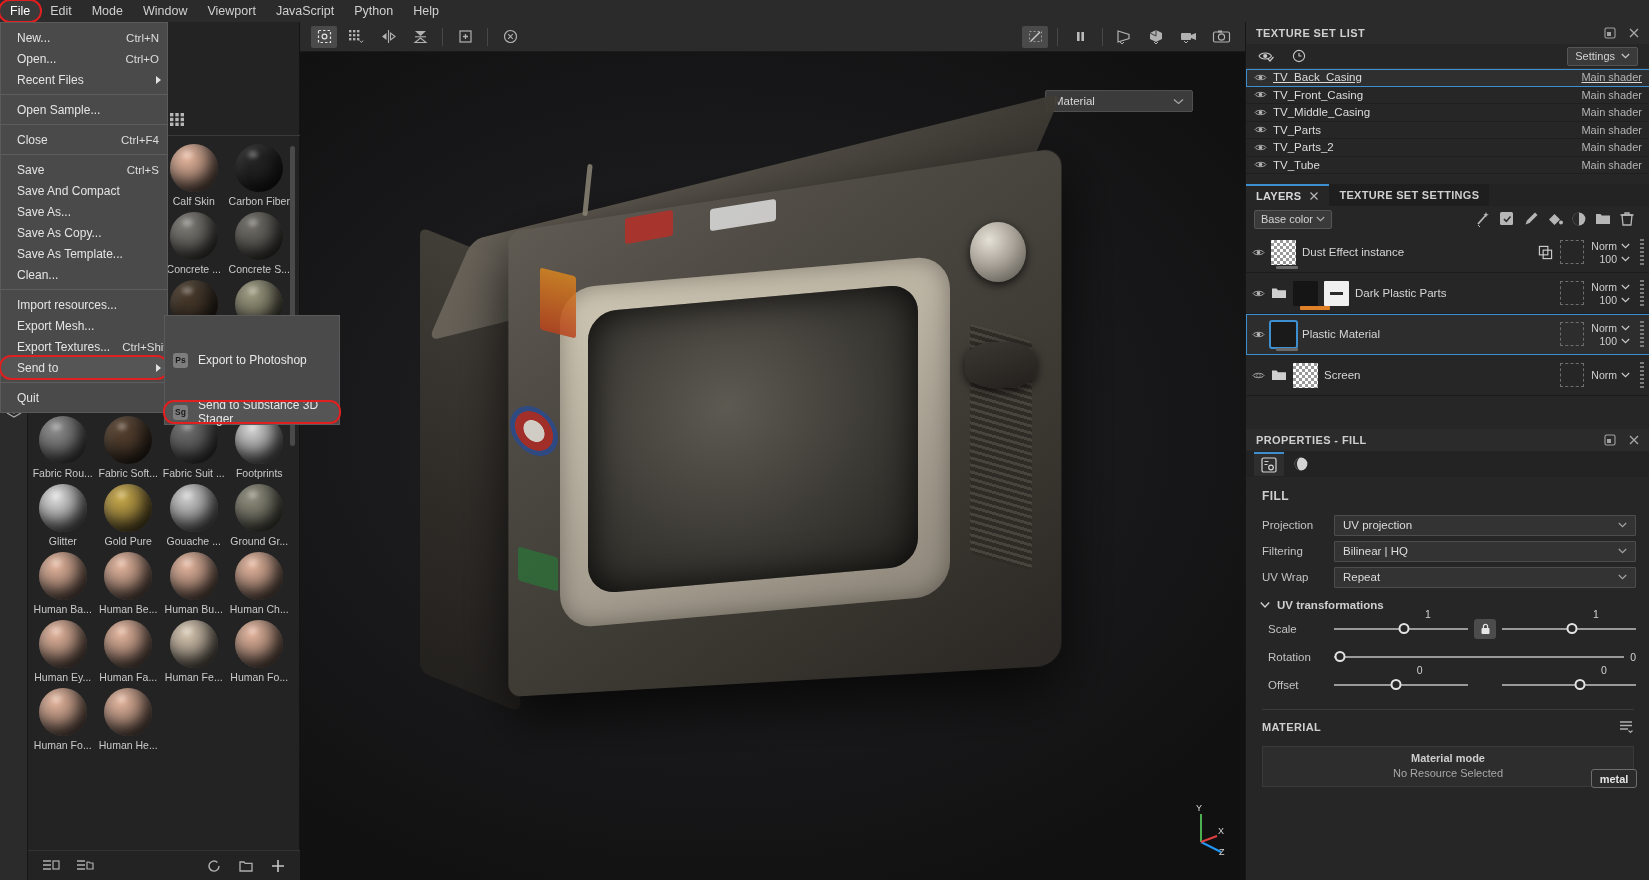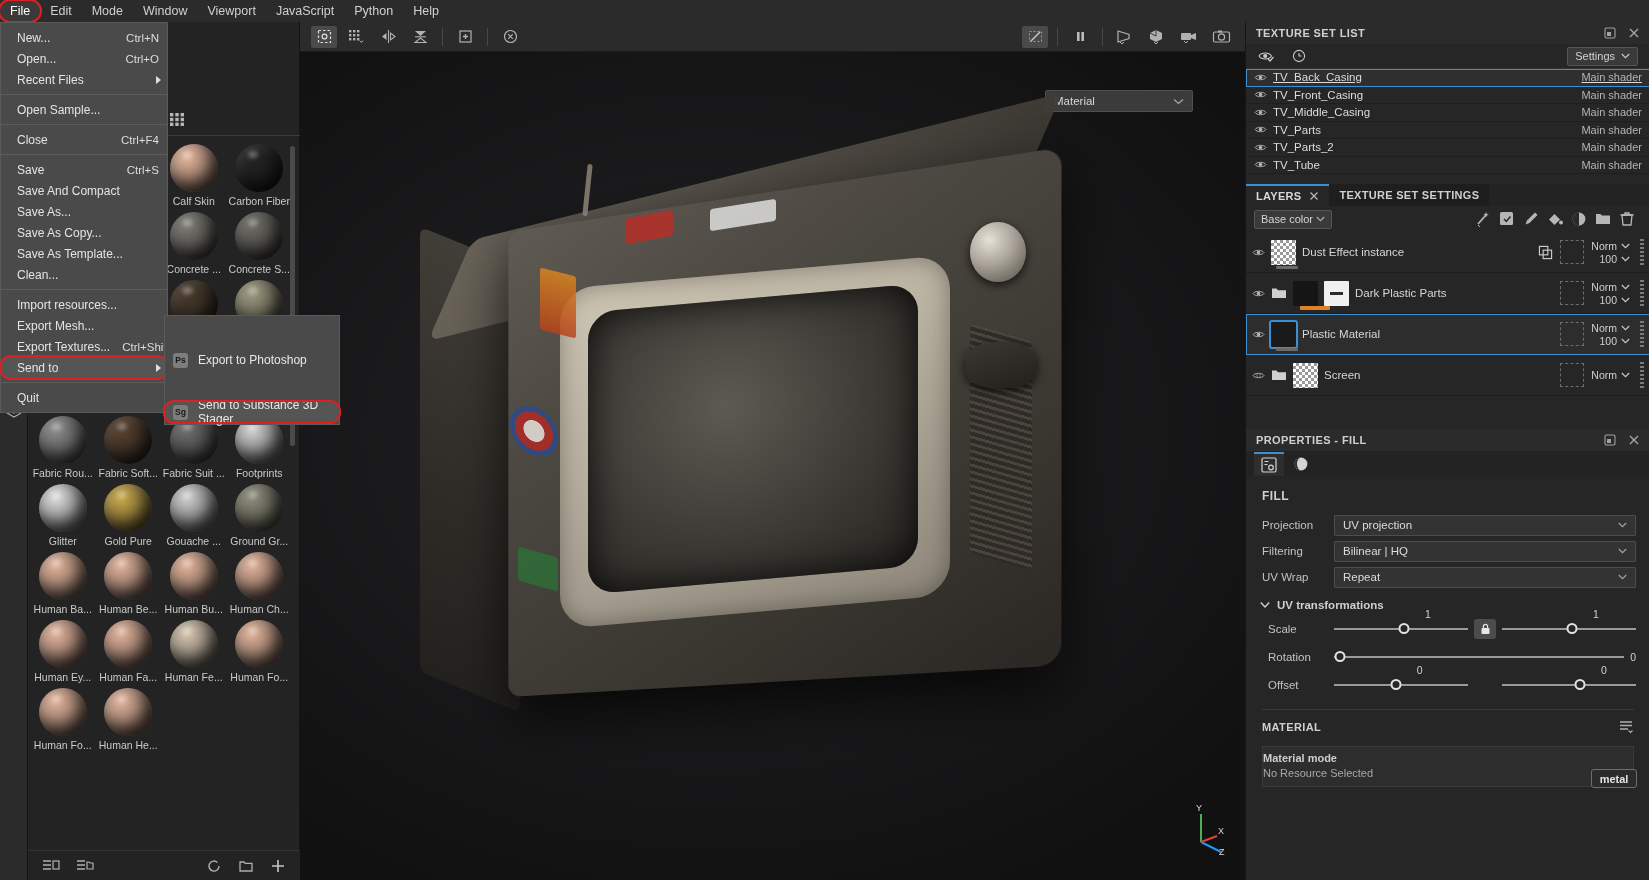--- a/index.html
+++ b/index.html
@@ -322,21 +322,21 @@
   }
   .chip {
     width: 46px; height: 19px; border: 1px solid #6e6e6e; border-radius: 3px;
     display: flex; align-items: center; justify-content: center;
     font-size: 11px; font-weight: bold; color: #e4e4e4; background: #2b2b2b;
   }
   .chip.r { justify-self: end; }
   .chip.c { justify-self: center; }
   #matmode {
     margin: 12px 16px 0 16px; background: #2d2d2d; border: 1px solid #3a3a3a;
-    padding: 5px 0 7px 0;
+    text-align: center; padding: 5px 0 7px 0;
   }
   #matmode .t { font-size: 11px; font-weight: bold; color: #cdcdcd; }
   #matmode .s { font-size: 11px; color: #a8a8a8; margin-top: 3px; }
   .hamb { margin-left: auto; width: 16px; height: 14px; opacity: .8; }
 </style>
 </head>
 <body>
 
 <div id="app">
 

